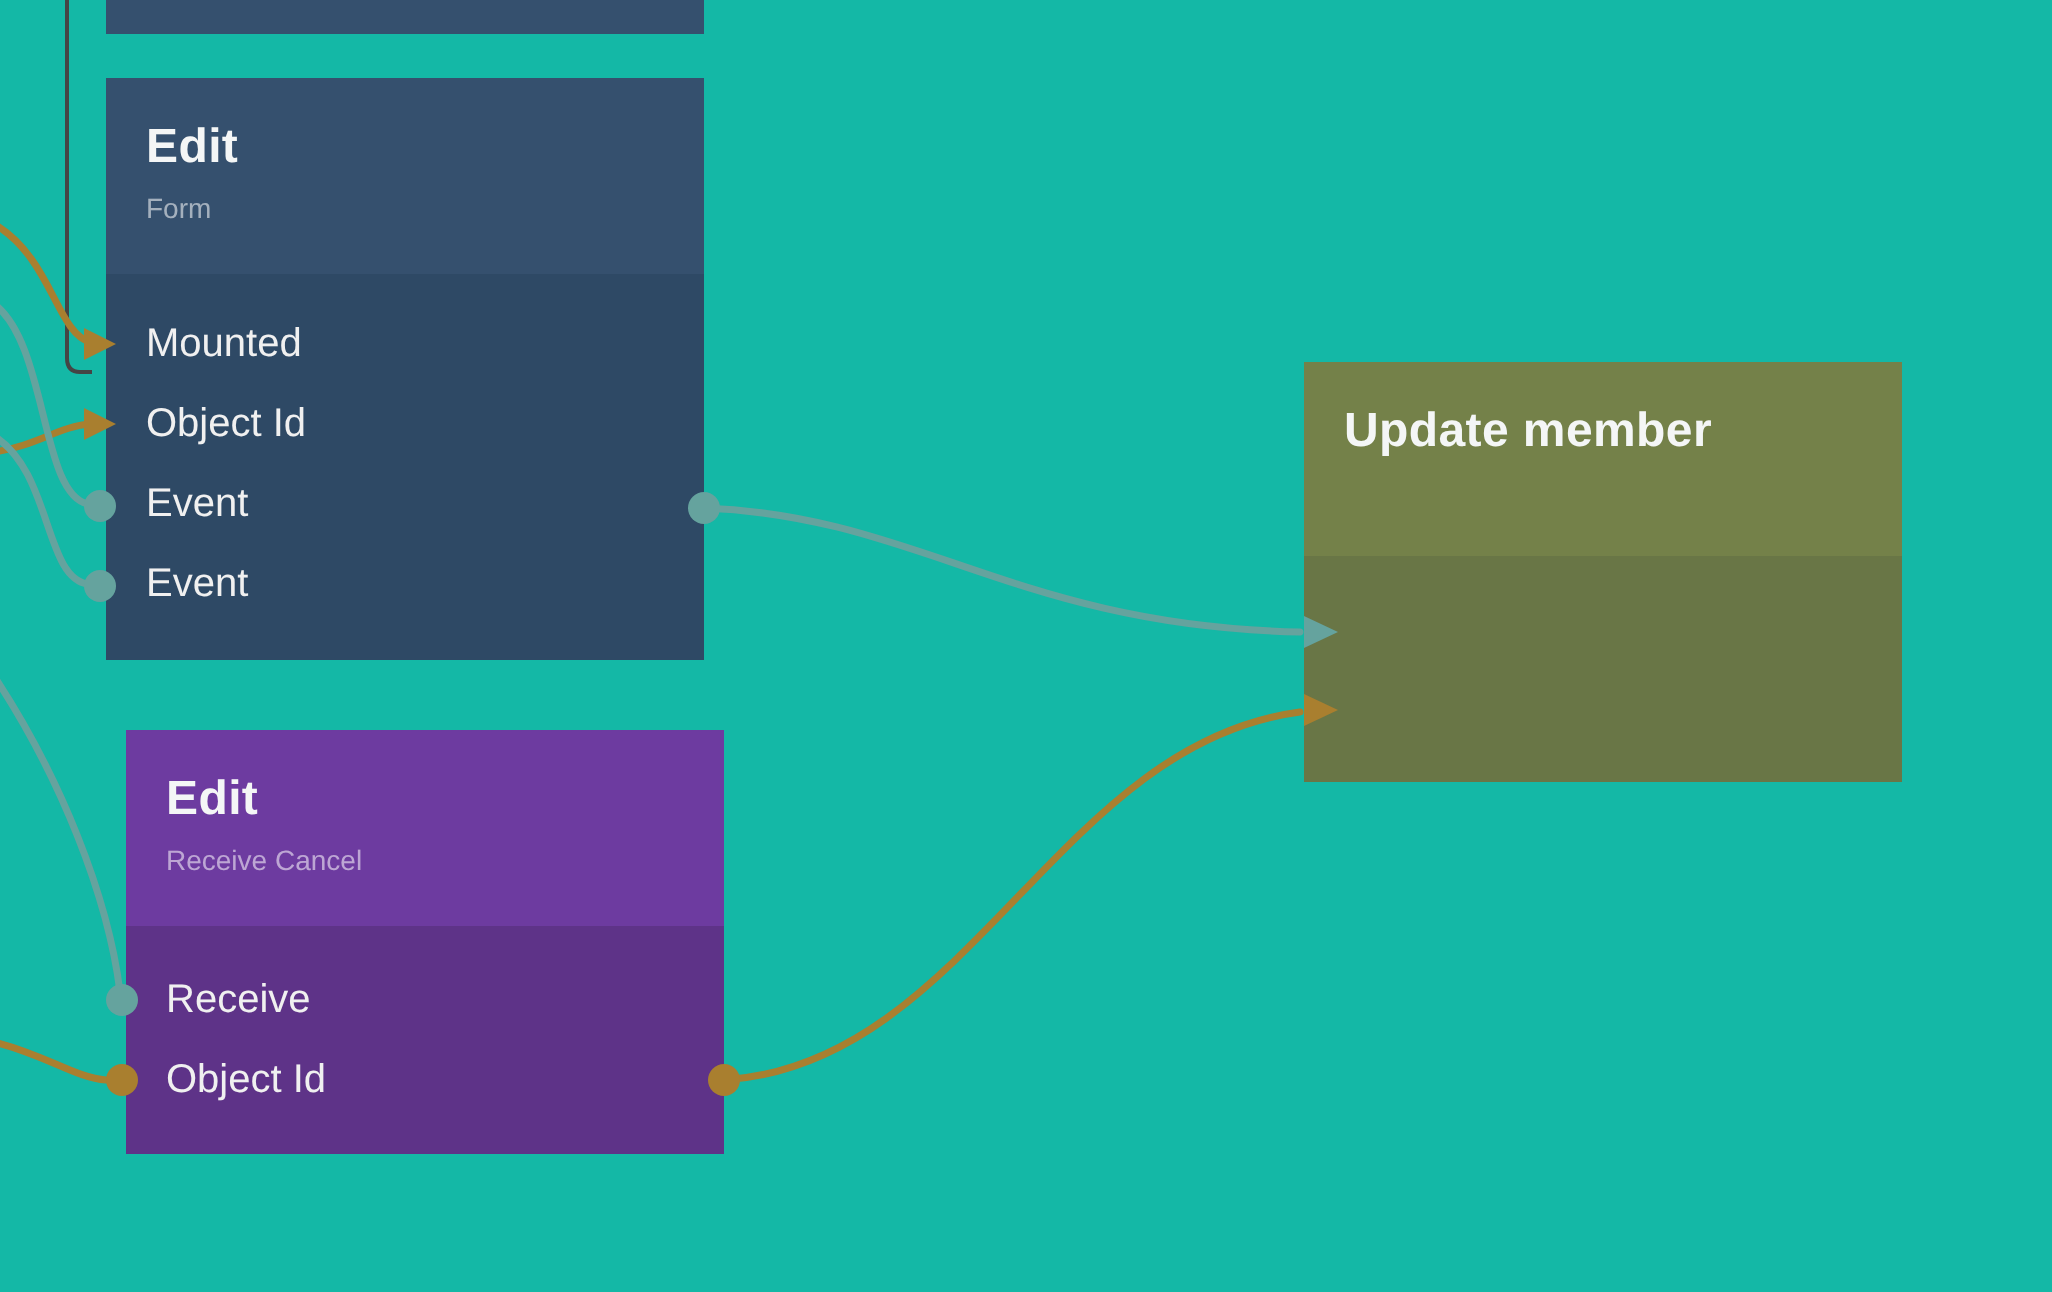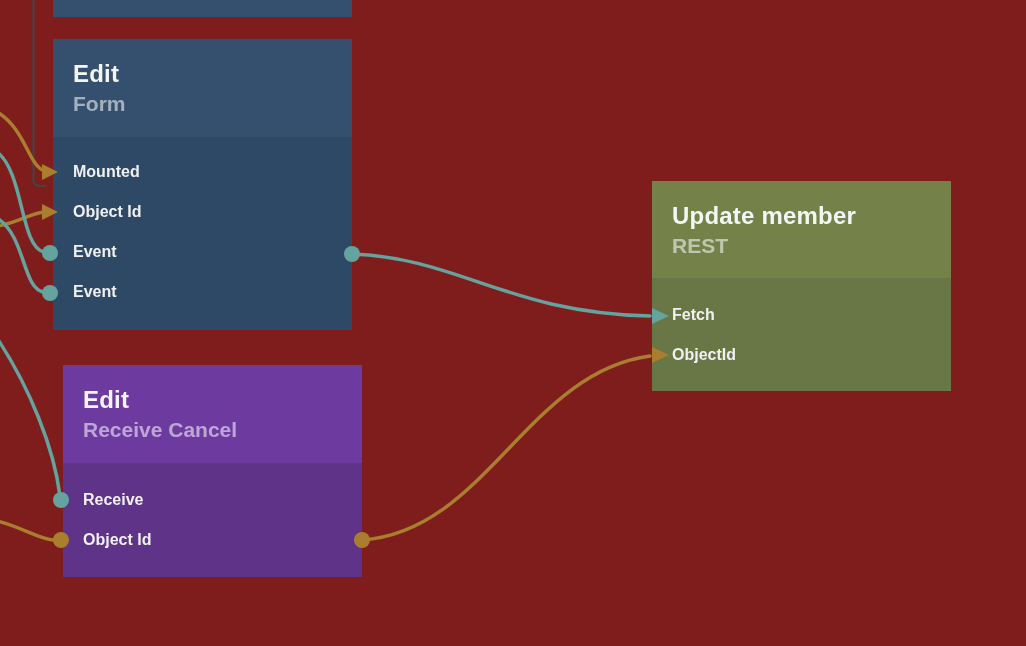--- a/index.html
+++ b/index.html
@@ -28,48 +28,48 @@
   }
   .node-title {
     color: #f4f6f6;
     font-size: 24px;
     font-weight: 600;
     line-height: 30px;
     letter-spacing: 0.2px;
   }
   .node-subtitle {
     color: rgba(255,255,255,0.55);
-    font-size: 21px;
-    font-weight: 700;
+    font-size: 14px;
+    font-weight: 400;
     line-height: 30px;
   }
   .node-body { padding-top: 17px; }
   #node-form .node-body { padding-top: 15px; }
   .port-row {
     height: 40px;
     display: flex;
     align-items: center;
     padding-left: 20px;
   }
   .port-label {
     color: #f0f0f0;
-    font-size: 16px;
-    font-weight: 700;
+    font-size: 20px;
+    font-weight: 400;
   }
   
   #node-top-partial { left: 53px; top: 0;     width: 299px; height: 17px; }
   #node-form        { left: 53px; top: 39px;  width: 299px; height: 291px; }
   #node-event       { left: 63px; top: 365px; width: 299px; height: 212px; }
   #node-rest        { left: 652px; top: 181px; width: 299px; height: 210px; }
   #node-rest .node-header { height: 97px; }
 </style>
 </head>
 <body>
 
-<div class="canvas" style="background-color: #7f1d1d;">
+<div class="canvas" style="background-color: #14b8a6;">
 
   <div class="node" id="node-top-partial" style="background-color: rgb(53, 80, 110);"></div>
 
   <div class="node" id="node-form" style="background-color: rgb(46, 73, 101);">
     <div class="node-header" style="background-color: rgb(53, 80, 110);">
       <div class="node-title">Edit</div>
       <div class="node-subtitle">Form</div>
     </div>
     <div class="node-body">
       <div class="port-row">
@@ -98,29 +98,20 @@
       </div>
       <div class="port-row">
         <span class="port-label">Object Id</span>
       </div>
     </div>
   </div>
 
   <div class="node" id="node-rest" style="background-color: rgb(105, 118, 70);">
     <div class="node-header" style="background-color: rgb(116, 129, 73);">
       <div class="node-title">Update member</div>
-      <div class="node-subtitle">REST</div>
-    </div>
-    <div class="node-body">
-      <div class="port-row">
-        <span class="port-label">Fetch</span>
-      </div>
-      <div class="port-row">
-        <span class="port-label">ObjectId</span>
-      </div>
     </div>
   </div>
 
   <svg class="wires" width="1026" height="646" viewBox="0 0 1026 646">
 
     <path class="wire" d="M33.5,-2 V179 Q33.5,186 40,186 H46" fill="none" stroke-width="2" stroke="#454545"></path>
 
     <path class="wire" d="M-3,112 C26,129 28,166 45,171" fill="none" stroke-width="3.5" stroke-linecap="round" stroke="#a97f2f"></path>
     <polygon class="arrow" points="58,172 42,164 42,180" fill="#a97f2f"></polygon>
 

